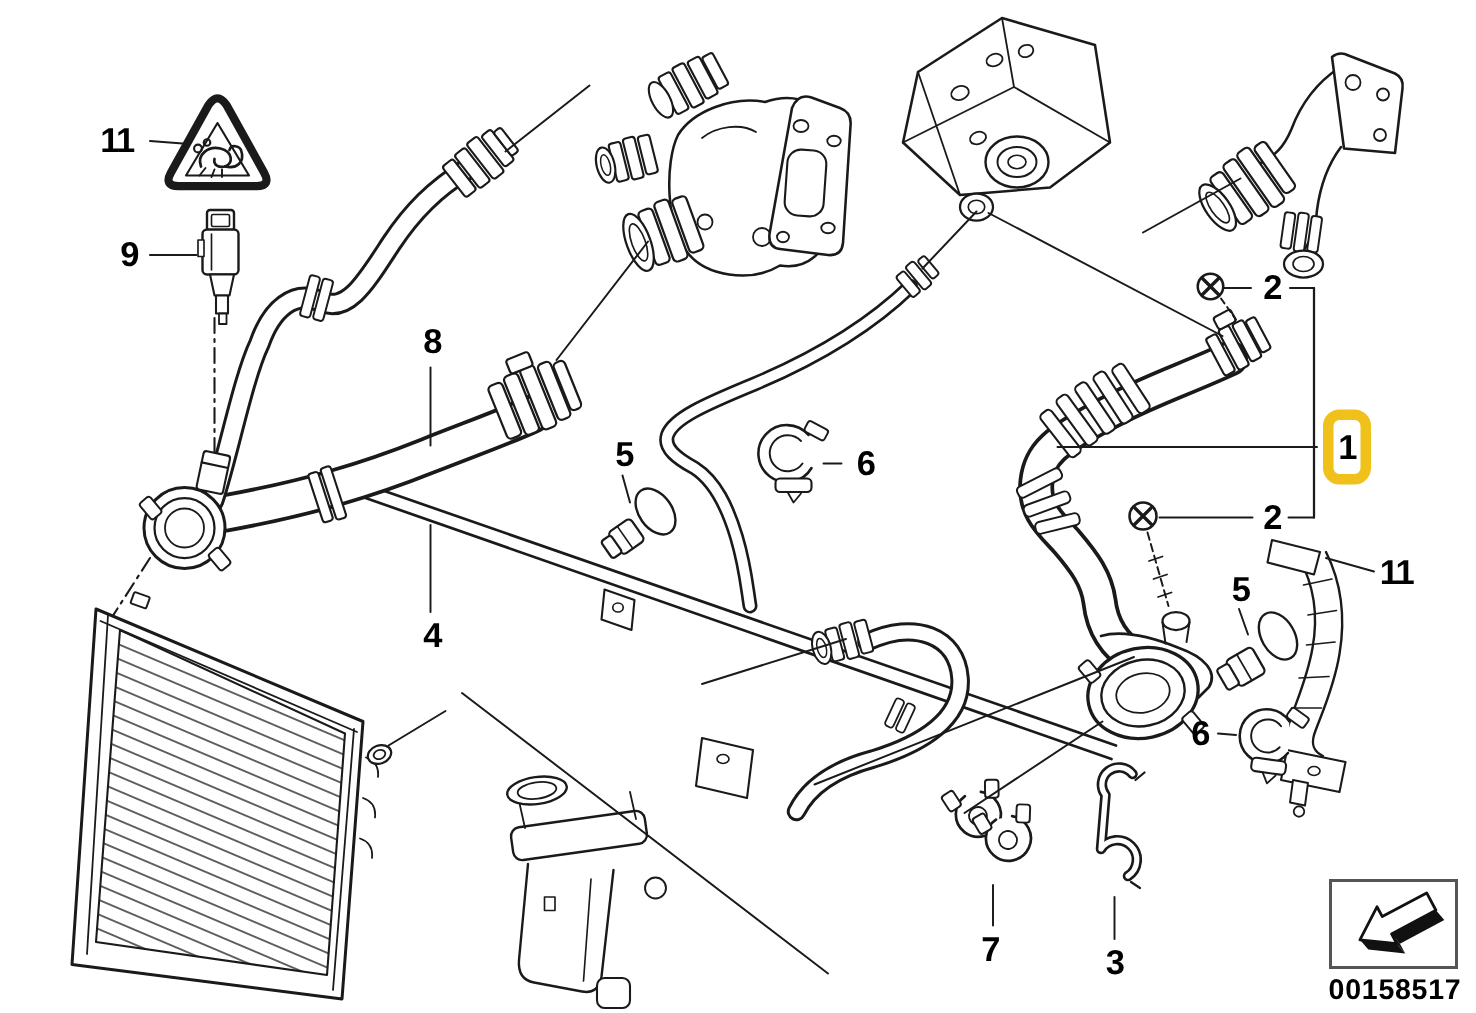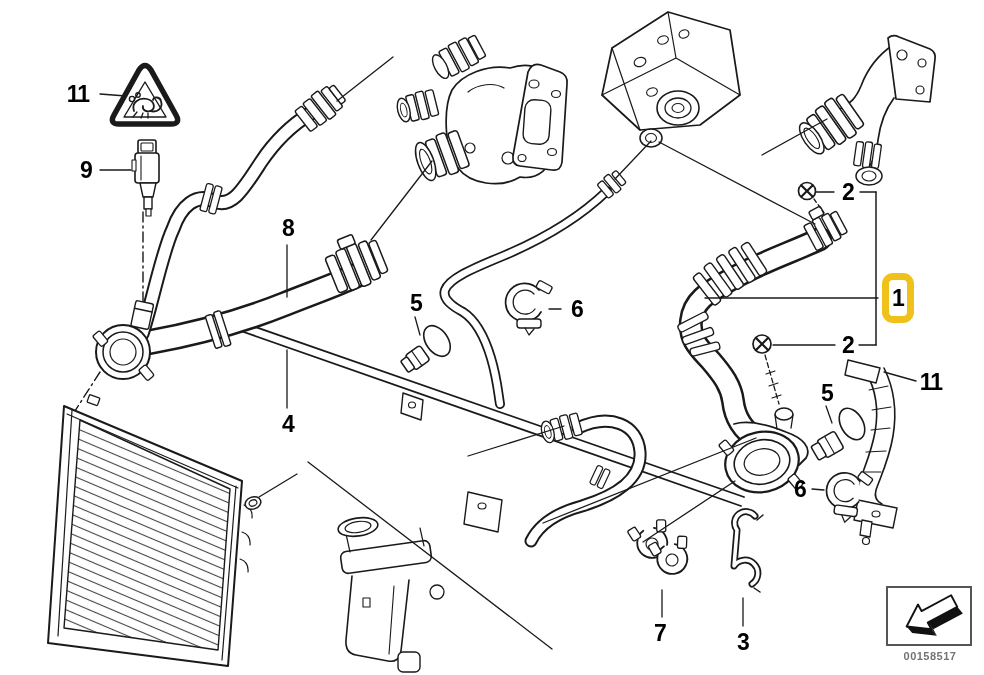--- a/index.html
+++ b/index.html
@@ -16,21 +16,21 @@
     border:7px solid #F0C11A;border-radius:11px;background:#fff;
     display:flex;align-items:center;justify-content:center;
     transform:translate(-50%,-50%);
   }
   .pn-box{
     position:absolute;left:886px;top:586px;width:86px;height:60px;
     box-sizing:border-box;border:2px solid #555;background:#fff;cursor:pointer;
   }
   .pn-text{
     position:absolute;left:880px;top:650px;width:100px;text-align:center;
-    font-size:11px;font-weight:600;color:#737373;letter-spacing:.5px;
+    font-size:19px;font-weight:600;color:#000000;letter-spacing:.5px;
   }
 </style>
 </head>
 <body>
 
 <div class="stage">
 
 <svg class="art" width="984" height="675" viewBox="0 0 984 675">
   <defs>
     <pattern id="radfins" width="9" height="9" patternUnits="userSpaceOnUse" patternTransform="rotate(23)">

